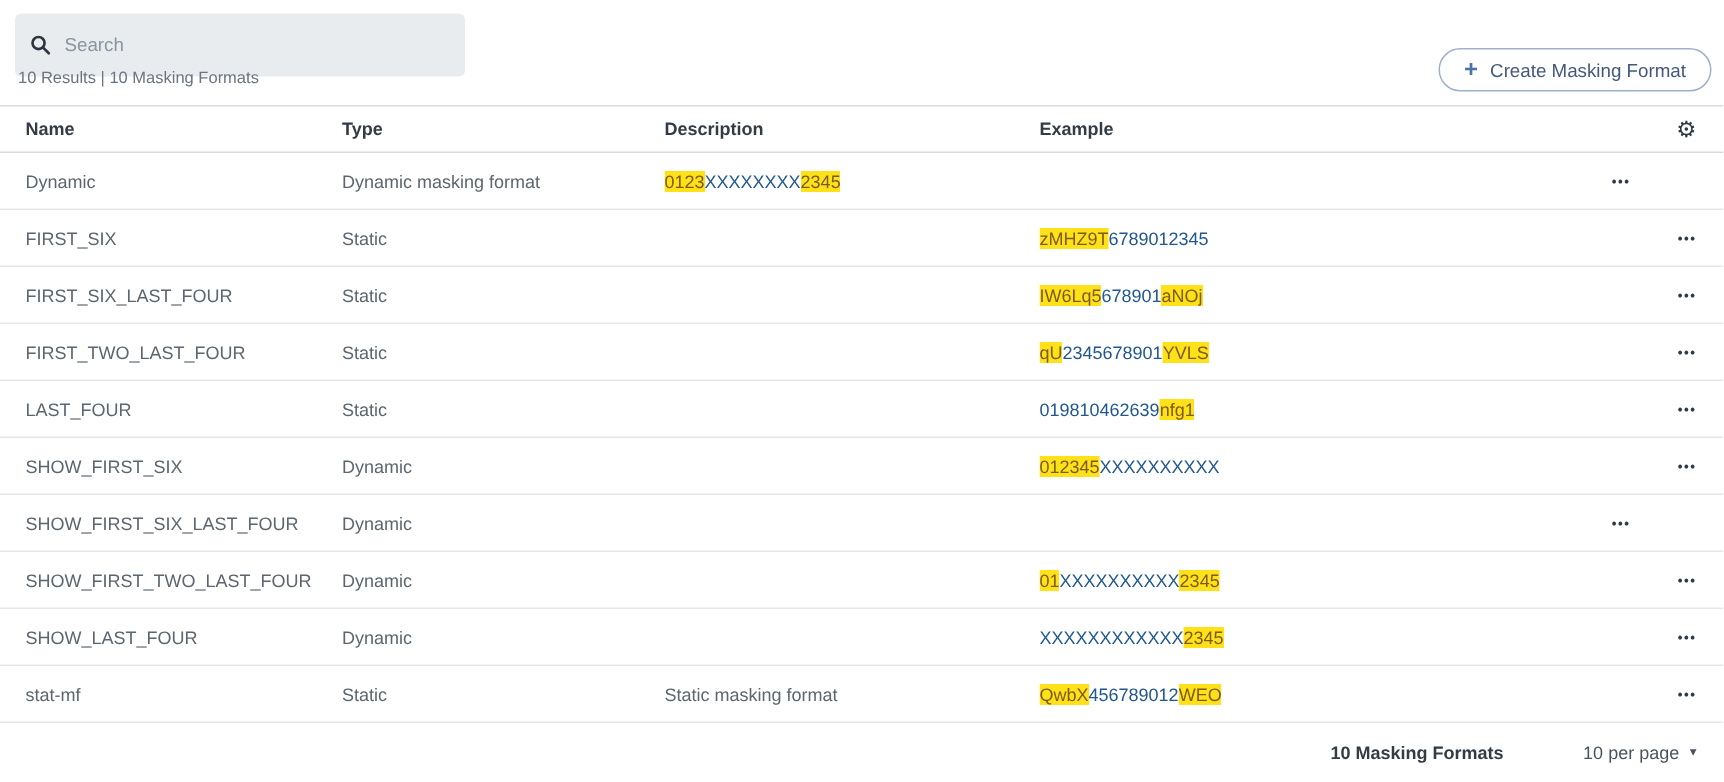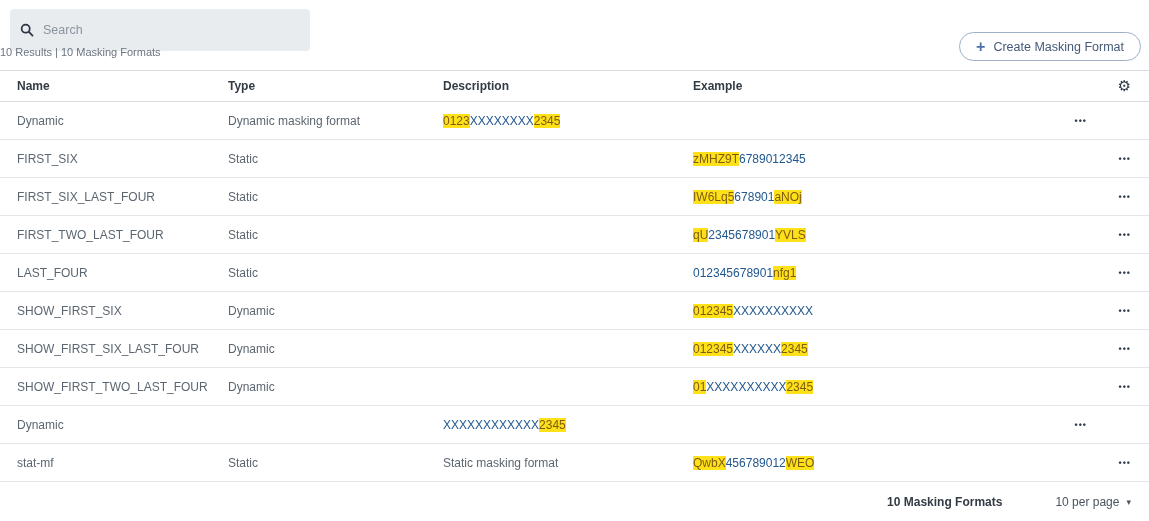--- a/index.html
+++ b/index.html
@@ -11,21 +11,21 @@
   *{box-sizing:border-box; margin:0; padding:0;}
   html,body{width:1149px; height:521px; overflow:hidden; background:#fff;
     font-family:"Liberation Sans","DejaVu Sans",sans-serif; color:var(--text-secondary);}
   .topbar{position:relative; height:70px;}
   .searchbox{position:absolute; left:10px; top:9px; width:300px; height:42px;
     background:var(--search-bg); border-radius:4px; display:flex; align-items:center; padding:0 10px;}
   .searchbox svg{flex:0 0 auto; margin-right:9px;}
   .searchbox input{flex:1; border:none; outline:none; background:transparent; font-size:12.5px;
     font-family:inherit; color:#3a434d;}
   .searchbox input::placeholder{color:var(--muted);}
-  .summary{position:absolute; left:0; top:46px; font-size:11px; color:#6b7480;text-align:right;}
+  .summary{position:absolute; left:12px; top:46px; font-size:11px; color:#6b7480;text-align:right;}
   .create-btn{position:absolute; right:8px; top:32px; height:29px; padding:0 16px;
     border:1px solid var(--button-border); border-radius:15px; background:#fff;
     display:flex; align-items:center; gap:8px; cursor:pointer; font-family:inherit;}
   .create-btn .plus{color:var(--accent-blue); font-size:16px; font-weight:700; line-height:1;}
   .create-btn .lbl{color:var(--button-text); font-size:12.5px;}
   .thead,.row{display:grid; grid-template-columns:211px 215px 250px 1fr 44px;
     align-items:center; padding:0 18px 0 17px;}
   .thead{height:32px; border-top:1px solid var(--header-border); border-bottom:1px solid var(--header-border);}
   .thead .hcell{font-size:12px; font-weight:700; color:var(--text-primary);}
   .thead .h-actions{text-align:right;}
@@ -96,45 +96,45 @@
       <div class="cell c-name">FIRST_TWO_LAST_FOUR</div>
       <div class="cell c-type">Static</div>
       <div class="cell c-desc"></div>
       <div class="cell c-example"><span class="hl">qU</span><span class="plain">2345678901</span><span class="hl">YVLS</span></div>
       <div class="cell c-actions"><button class="ellipsis">•••</button></div>
     </div>
     <div class="row">
       <div class="cell c-name">LAST_FOUR</div>
       <div class="cell c-type">Static</div>
       <div class="cell c-desc"></div>
-      <div class="cell c-example"><span class="plain">012345678901</span><span class="hl">nfg1</span></div>
+      <div class="cell c-example"><span class="plain">019810462639</span><span class="hl">nfg1</span></div>
       <div class="cell c-actions"><button class="ellipsis">•••</button></div>
     </div>
     <div class="row">
       <div class="cell c-name">SHOW_FIRST_SIX</div>
       <div class="cell c-type">Dynamic</div>
       <div class="cell c-desc"></div>
       <div class="cell c-example"><span class="hl">012345</span><span class="plain">XXXXXXXXXX</span></div>
       <div class="cell c-actions"><button class="ellipsis">•••</button></div>
     </div>
     <div class="row">
       <div class="cell c-name">SHOW_FIRST_SIX_LAST_FOUR</div>
       <div class="cell c-type">Dynamic</div>
       <div class="cell c-desc"></div>
-      <div class="cell c-example"><span class="hl">012345</span><span class="plain">XXXXXX</span><span class="hl">2345</span></div>
       <div class="cell c-actions"><button class="ellipsis">•••</button></div>
     </div>
     <div class="row">
       <div class="cell c-name">SHOW_FIRST_TWO_LAST_FOUR</div>
       <div class="cell c-type">Dynamic</div>
       <div class="cell c-desc"></div>
       <div class="cell c-example"><span class="hl">01</span><span class="plain">XXXXXXXXXX</span><span class="hl">2345</span></div>
       <div class="cell c-actions"><button class="ellipsis">•••</button></div>
     </div>
     <div class="row">
+      <div class="cell c-name">SHOW_LAST_FOUR</div>
       <div class="cell c-type">Dynamic</div>
       <div class="cell c-desc"></div>
       <div class="cell c-example"><span class="plain">XXXXXXXXXXXX</span><span class="hl">2345</span></div>
       <div class="cell c-actions"><button class="ellipsis">•••</button></div>
     </div>
     <div class="row">
       <div class="cell c-name">stat-mf</div>
       <div class="cell c-type">Static</div>
       <div class="cell c-desc">Static masking format</div>
       <div class="cell c-example"><span class="hl">QwbX</span><span class="plain">456789012</span><span class="hl">WEO</span></div>

